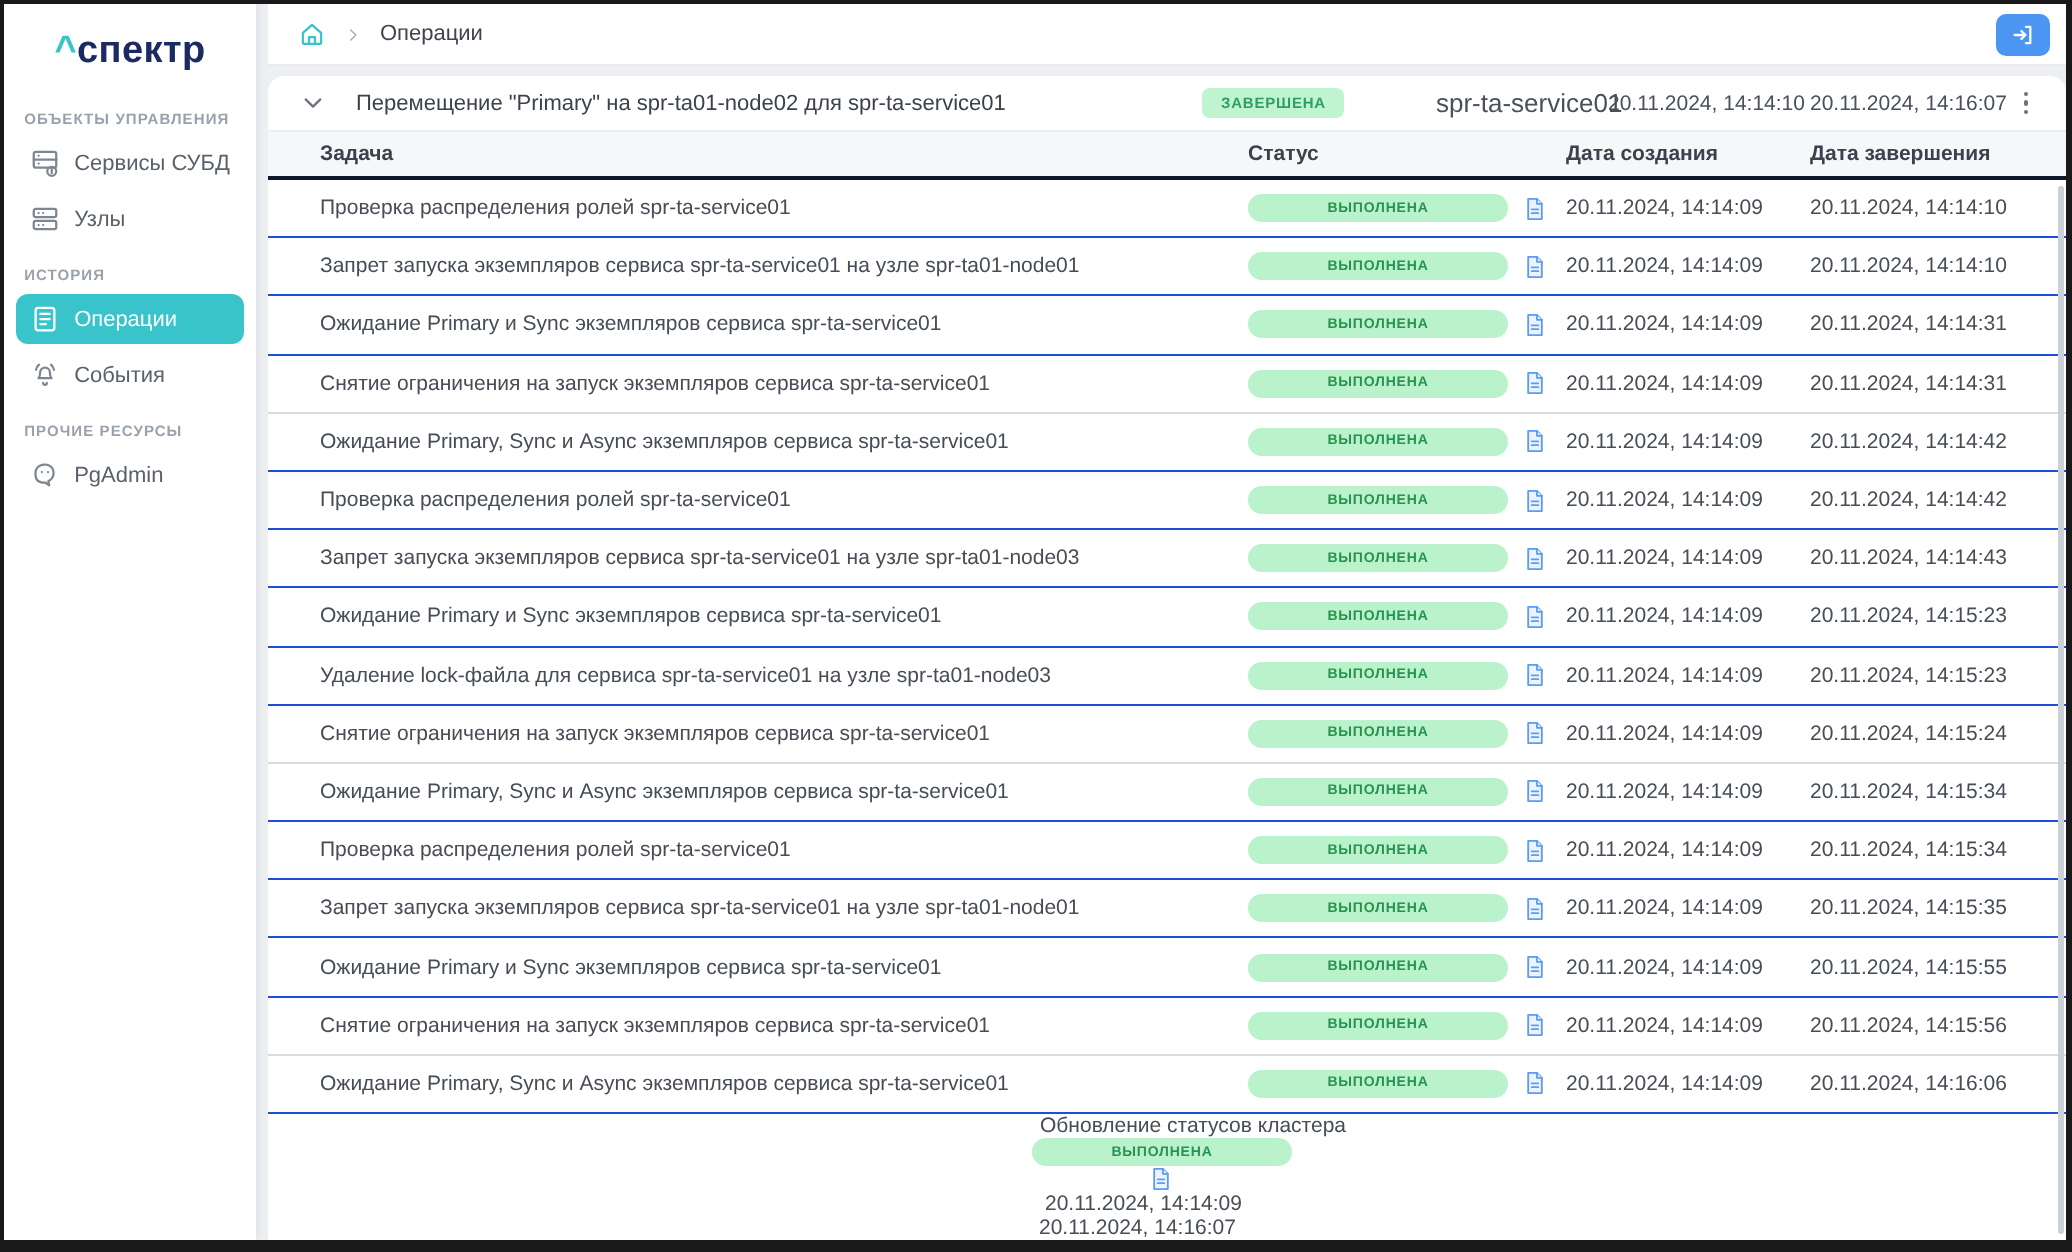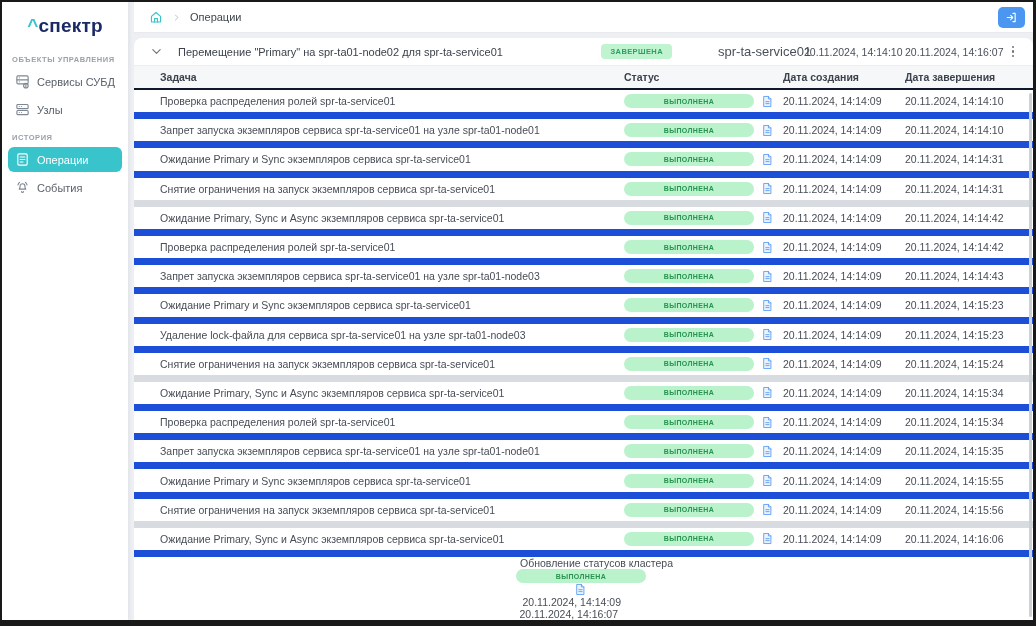--- a/index.html
+++ b/index.html
@@ -54,21 +54,21 @@
   .badge{background:var(--green-bg); color:var(--green); font-size:7.5px; font-weight:700;
          letter-spacing:.4px; border-radius:4px; padding:3px 9px; white-space:nowrap;}
   .op-service{width:64px; margin-left:46px; font-size:13px; color:#4a505a; text-align:center; white-space:nowrap;}
   .op-date{width:79px; margin-left:22px; font-size:10.5px; color:#4a505a; white-space:nowrap;}
   .kebab{margin-left:23px; width:12px; display:flex; flex-direction:column; align-items:center; gap:2px; cursor:pointer; padding:2px;}
   .kebab i{width:2.5px; height:2.5px; border-radius:50%; background:#6b727c;}
   
   .thead{height:25px; flex-shrink:0; background:#f6f7f9; border-top:1px solid #eceef1; border-bottom:2px solid #0f172a;
          display:flex; align-items:center; font-size:10.5px; font-weight:700; color:#3c424b;}
   .rows{flex:1; display:flex; flex-direction:column;}
-  .trow{flex:1; display:flex; align-items:center; border-bottom:7px solid #1d4ed8; font-size:10.5px; color:#474d56; cursor:pointer;}
+  .trow{flex:1; display:flex; align-items:center; border-bottom:1px solid #1d4ed8; font-size:10.5px; color:#474d56; cursor:pointer;}
   .trow.group-end{border-bottom-color:#d8dce1;}
   .trow:last-child{border-bottom:none;flex-direction:column;}
   .col-task{flex:1; padding-left:26px; white-space:nowrap; overflow:hidden; text-overflow:ellipsis;}
   .col-status{width:135px; display:flex; align-items:center; flex-shrink:0;}
   .status-pill{width:130px; text-align:center; background:#b9f2cb; color:#27934f; font-size:7px; font-weight:700;
                letter-spacing:.4px; border-radius:7px; padding:3.5px 0;}
   .col-icon{width:24px; flex-shrink:0; display:flex; justify-content:flex-start; padding-left:2px;}
   .col-icon svg{stroke:#5a9cf5; fill:#eaf3ff; stroke-width:1.1; stroke-linecap:round; stroke-linejoin:round; cursor:pointer;}
   .col-created{width:122px; flex-shrink:0; white-space:nowrap;}
   .col-finished{width:128px; flex-shrink:0; white-space:nowrap;}
@@ -183,20 +183,33 @@
     <span class="nav-icon">
       <svg width="15" height="15" viewBox="0 0 16 16">
                   <use href="#ic-events"></use>
                 </svg>
     </span>
     <span>События</span>
   </div>
 </div>
   </div>
 
+  <div class="nav-section">
+    <div class="nav-section-label">ПРОЧИЕ РЕСУРСЫ</div>
+    <div>
+  <div class="nav-item">
+    <span class="nav-icon">
+      <svg width="15" height="15" viewBox="0 0 16 16">
+                  <use href="#ic-pgadmin"></use>
+                </svg>
+    </span>
+    <span>PgAdmin</span>
+  </div>
+</div>
+  </div>
 </nav>
 
   </aside>
 
   <div class="main">
 
     <div class="topbar">
       <div class="breadcrumb">
         <svg class="crumb-home" width="14" height="14" viewBox="0 0 16 16">
             <use href="#ic-home"></use>

